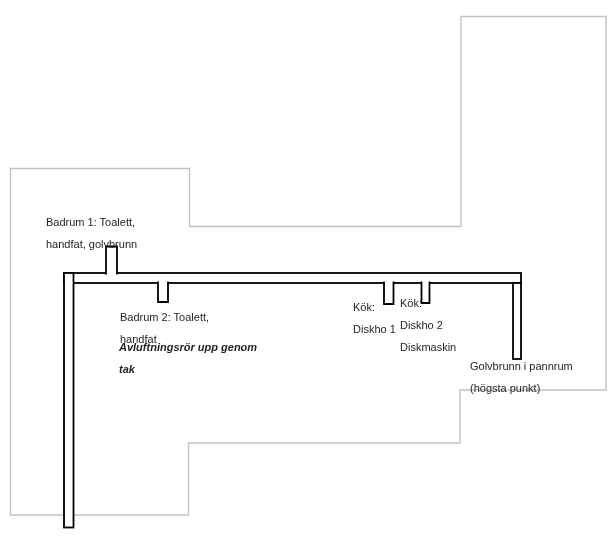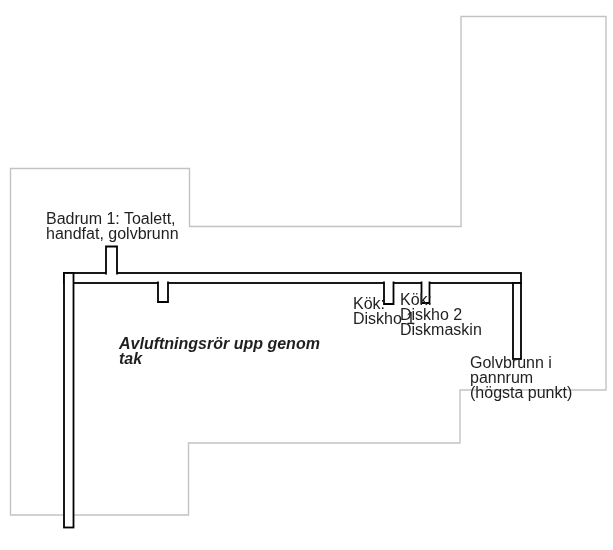--- a/index.html
+++ b/index.html
@@ -15,22 +15,22 @@
     overflow: hidden;
     font-family: "Liberation Sans", "DejaVu Sans", sans-serif;
   }
   .canvas svg {
     position: absolute;
     left: 0;
     top: 0;
   }
   .label {
     position: absolute;
-    font-size: 16px;
-    line-height: 15px;
+    font-size: 11px;
+    line-height: 22px;
     color: #1f1f1f;
     white-space: pre-line;
     letter-spacing: 0;
   }
   .label.bold {
     font-weight: bold;
   }
   .lbl-badrum1   { left: 46px;  top: 211px; }
   .lbl-badrum2   { left: 120px; top: 306px; }
   .lbl-avluft    { left: 119px; top: 336px; font-style: italic; }
@@ -62,20 +62,22 @@
 
       <path d="M421.5,281.5 L421.5,303 L429.5,303 L429.5,281.5"></path>
 
       <rect x="513" y="283" width="8" height="76"></rect>
     </g>
   </svg>
 
   <div class="label lbl-badrum1">Badrum 1: Toalett,
 handfat, golvbrunn</div>
 
+  <div class="label lbl-badrum2">Badrum 2: Toalett,
+handfat</div>
 
   <div class="label bold lbl-avluft">Avluftningsrör upp genom
 tak</div>
 
   <div class="label lbl-kok1">Kök:
 Diskho 1</div>
 
   <div class="label lbl-kok2">Kök:
 Diskho 2
 Diskmaskin</div>

